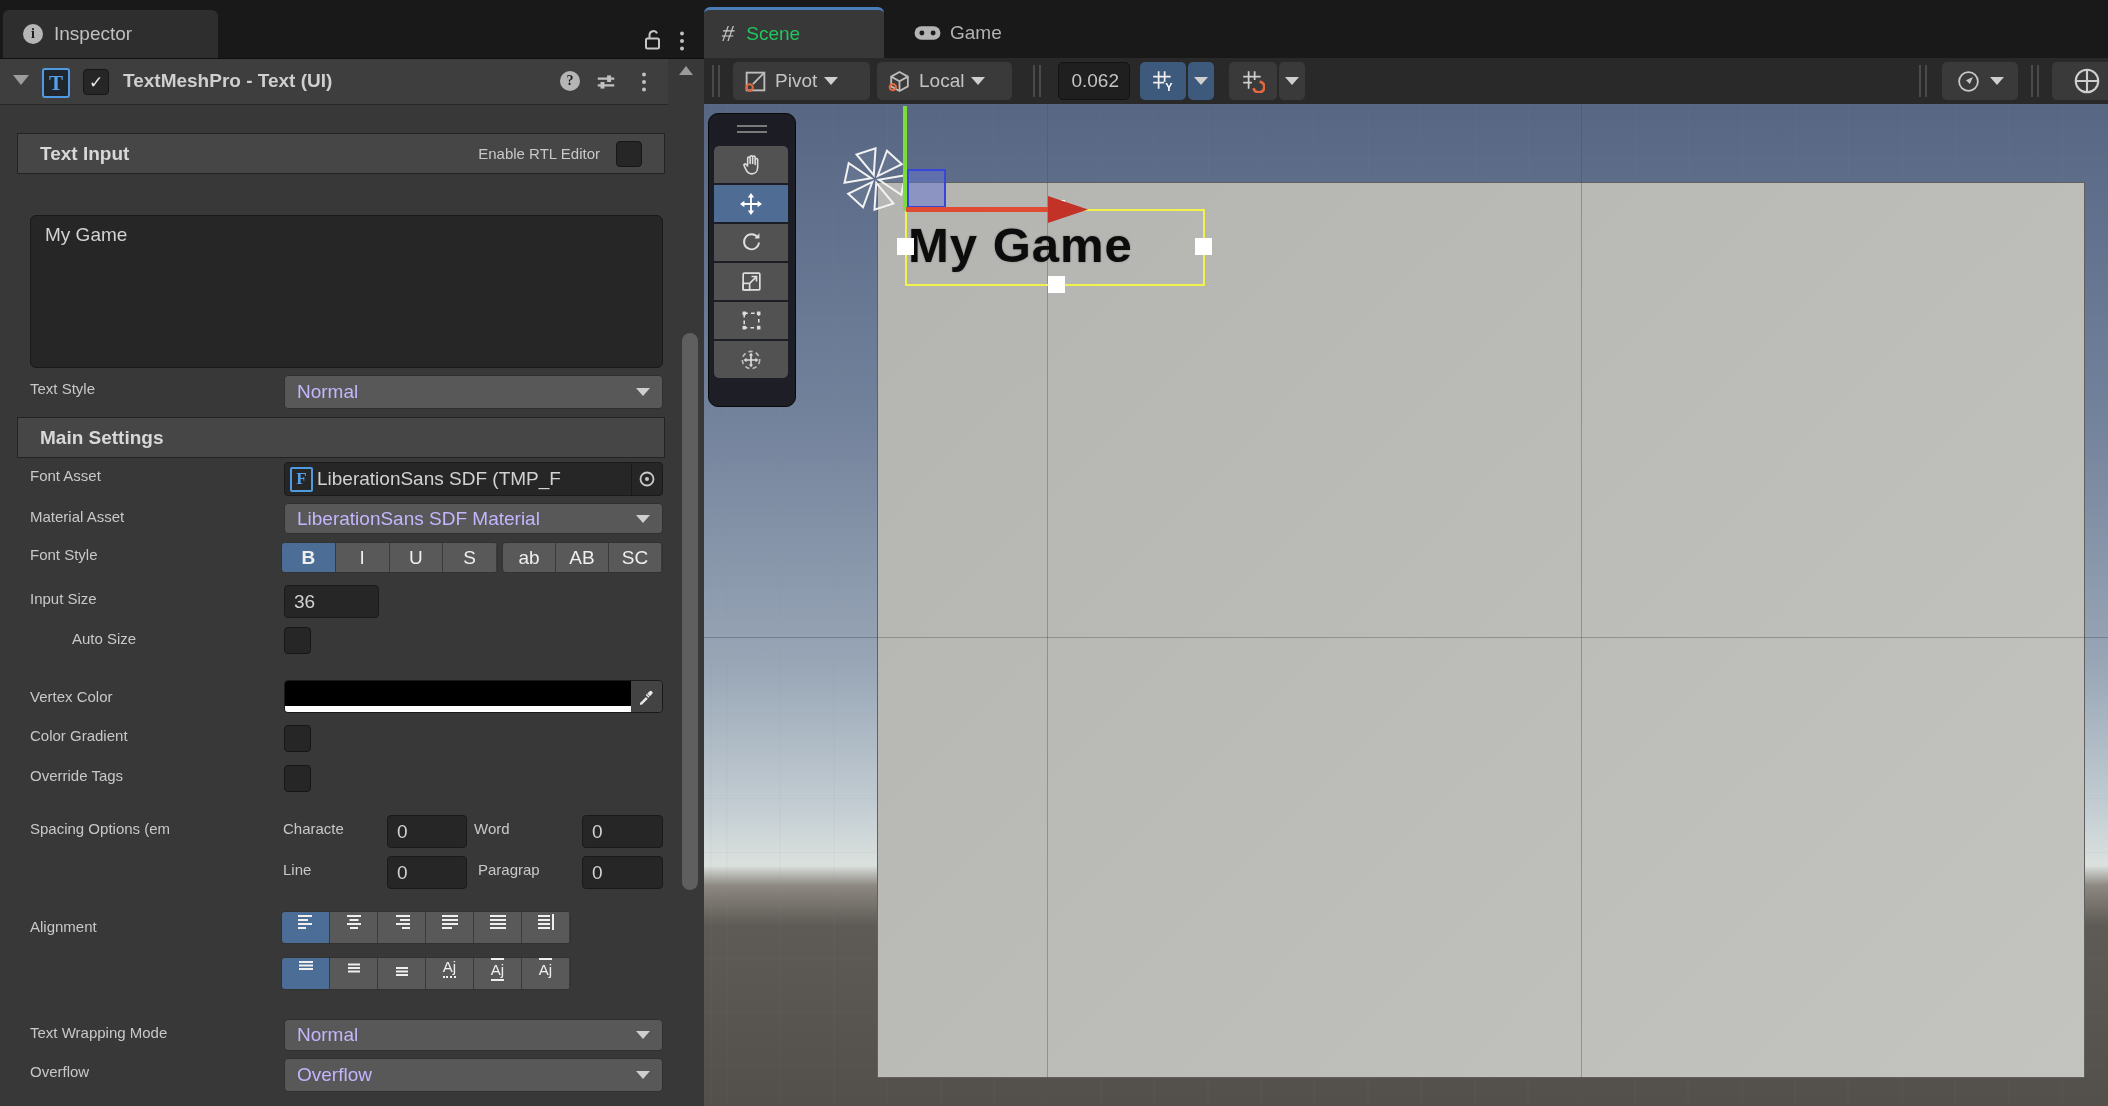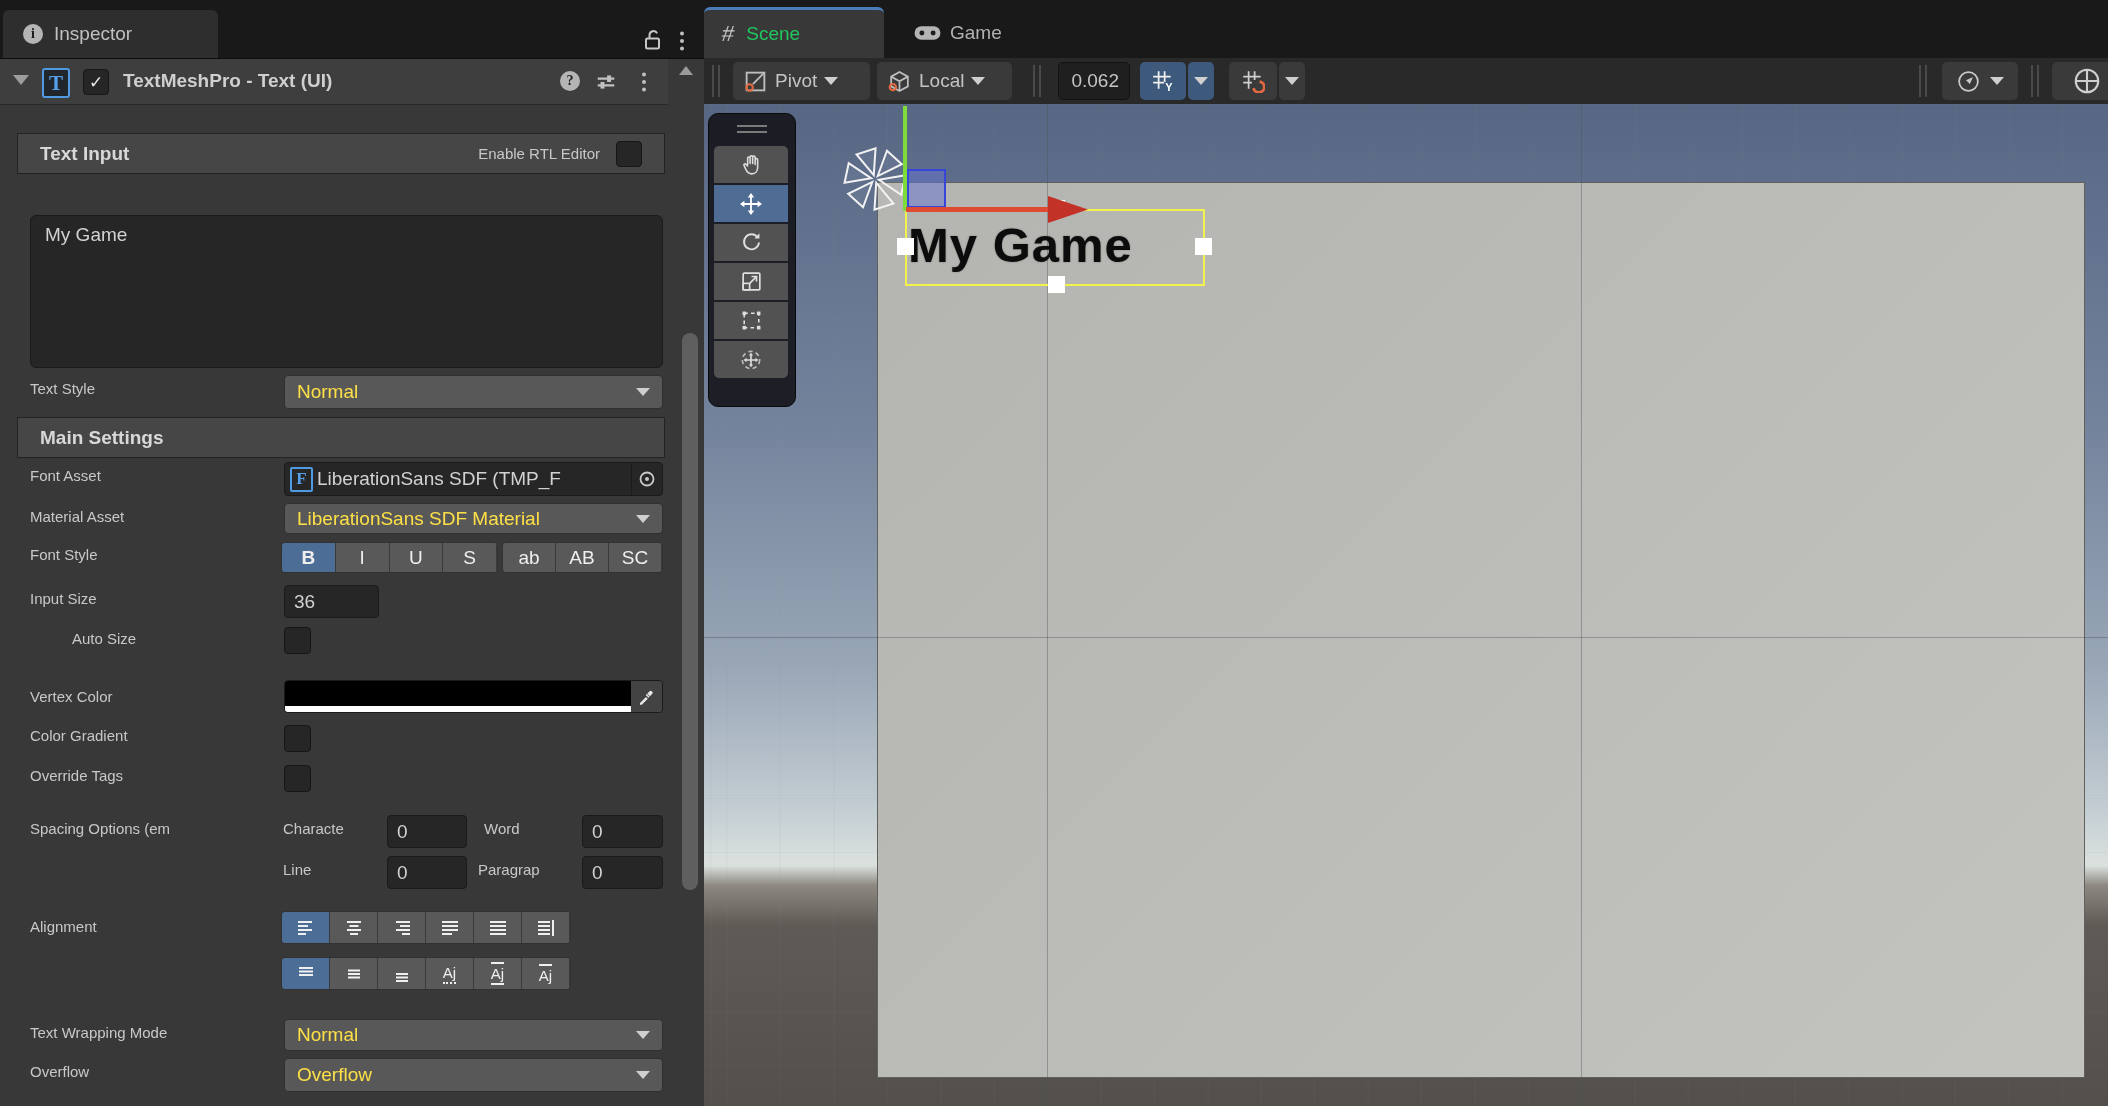--- a/index.html
+++ b/index.html
@@ -24,28 +24,28 @@
   .checkbox{background:#262626;border:1px solid #161616;border-radius:4px;box-sizing:border-box;
             display:flex;align-items:center;justify-content:center;color:#e8e8e8;}
   .comp-title{font-size:19px;font-weight:700;color:#cfcfcf;}
   .body-label{position:absolute;font-size:15px;color:#c8c8c8;white-space:nowrap;}
   .secbar{left:17px;width:648px;height:41px;background:#464646;border:1px solid #232323;box-sizing:border-box;
           display:flex;align-items:center;padding:0 22px;justify-content:space-between;}
   .secbar b{font-size:19px;color:#d8d8d8;}
   .textfield{background:#262626;border:1px solid #1a1a1a;border-radius:4px;box-sizing:border-box;
              color:#d2d2d2;font-size:19px;display:flex;align-items:center;padding:8px 9px;}
   .dropdown{background:#585858;border:1px solid #303030;border-radius:4px;box-sizing:border-box;
-            color:#fde047;font-size:19px;display:flex;align-items:center;padding:0 12px;
+            color:#c4b5fd;font-size:19px;display:flex;align-items:center;padding:0 12px;
             justify-content:space-between;}
   .dd-arrow{width:0;height:0;border-left:7px solid transparent;border-right:7px solid transparent;border-top:8px solid #cfcfcf;}
   .stylebtn{flex:1;background:#595959;border-right:1px solid #3a3a3a;color:#efefef;font-size:19px;
             display:flex;align-items:center;justify-content:center;}
   .stylebtn.sel{background:#4c6e96;}
   .btn-group{position:absolute;display:flex;border-radius:4px;overflow:hidden;border:1px solid #323232;box-sizing:border-box;}
-  .alignbtn{width:47px;background:#595959;border-right:1px solid #3a3a3a;display:flex;align-items:center;justify-content:center;}
+  .alignbtn{width:47px;background:#595959;border-right:1px solid #3a3a3a;display:flex;align-items:flex-start;justify-content:center;}
   .alignbtn.sel{background:#4c6e96;}
   .scrollbar-track{left:668px;top:59px;width:36px;height:1047px;background:#383838;}
   .scroll-thumb{left:14px;width:16px;background:#5f5f5f;border-radius:8px;}
   .up-arrow{width:0;height:0;border-left:7px solid transparent;border-right:7px solid transparent;border-bottom:9px solid #9a9a9a;}
   
   .scene{left:704px;top:0;width:1404px;height:1106px;background:#191919;}
   .scene-tab{left:0px;top:7px;width:180px;height:51px;background:#383838;border-top:3px solid #4a7cb7;
              border-radius:6px 6px 0 0;display:flex;align-items:center;gap:12px;padding-left:18px;box-sizing:border-box;}
   .tab-label{font-size:19px;color:#22c55e;}
   .game-tab{left:196px;top:12px;height:42px;display:flex;align-items:center;gap:9px;padding:0 14px;}
@@ -186,21 +186,21 @@
     </div>
 
     <div class="body-label" style="left:30px;top:727px">Color Gradient</div>
     <div class="abs checkbox" style="left:284px;top:725px;width:27px;height:27px"></div>
     <div class="body-label" style="left:30px;top:767px">Override Tags</div>
     <div class="abs checkbox" style="left:284px;top:765px;width:27px;height:27px"></div>
 
     <div class="body-label" style="left:30px;top:820px">Spacing Options (em</div>
     <div class="body-label" style="left:283px;top:820px">Characte</div>
     <div class="abs textfield" style="left:387px;top:815px;width:80px;height:33px">0</div>
-    <div class="body-label" style="left:484px;top:820px">Word</div>
+    <div class="body-label" style="left:474px;top:820px">Word</div>
     <div class="abs textfield" style="left:582px;top:815px;width:81px;height:33px">0</div>
     <div class="body-label" style="left:283px;top:861px">Line</div>
     <div class="abs textfield" style="left:387px;top:856px;width:80px;height:33px">0</div>
     <div class="body-label" style="left:478px;top:861px">Paragrap</div>
     <div class="abs textfield" style="left:582px;top:856px;width:81px;height:33px">0</div>
 
     <div class="body-label" style="left:30px;top:918px">Alignment</div>
     <div class="btn-group" style="left:281px;top:911px;height:33px">
       <div class="alignbtn sel">
         <svg width="20" height="20" viewBox="0 0 20 20" stroke="#efefef" stroke-width="2">

